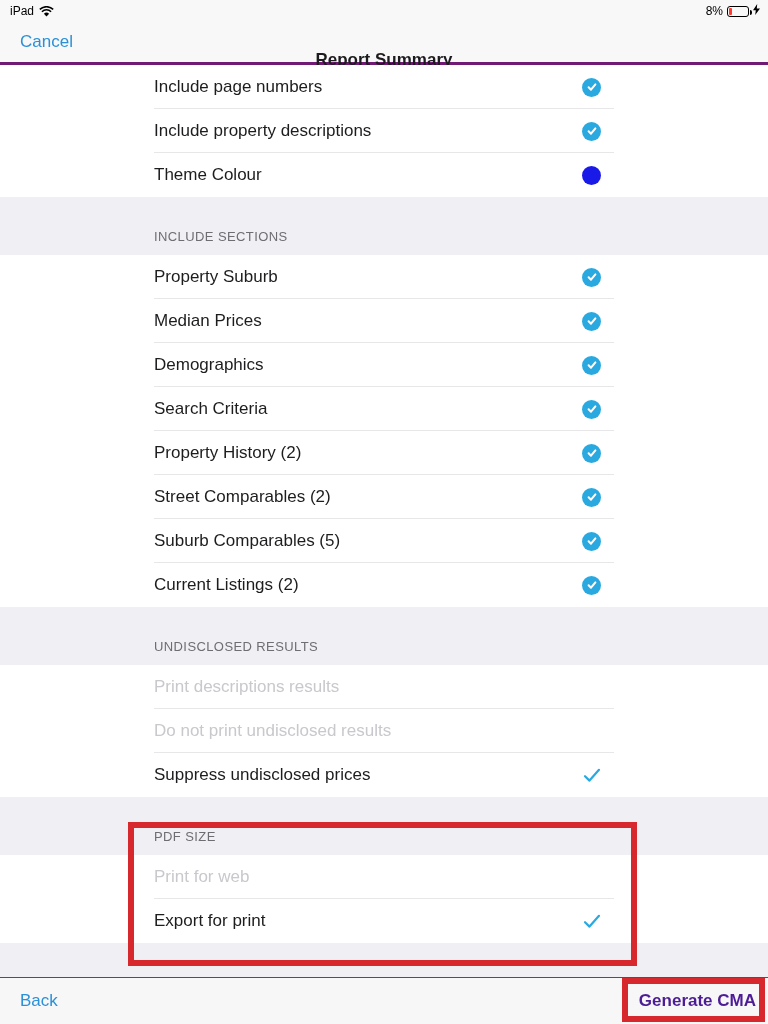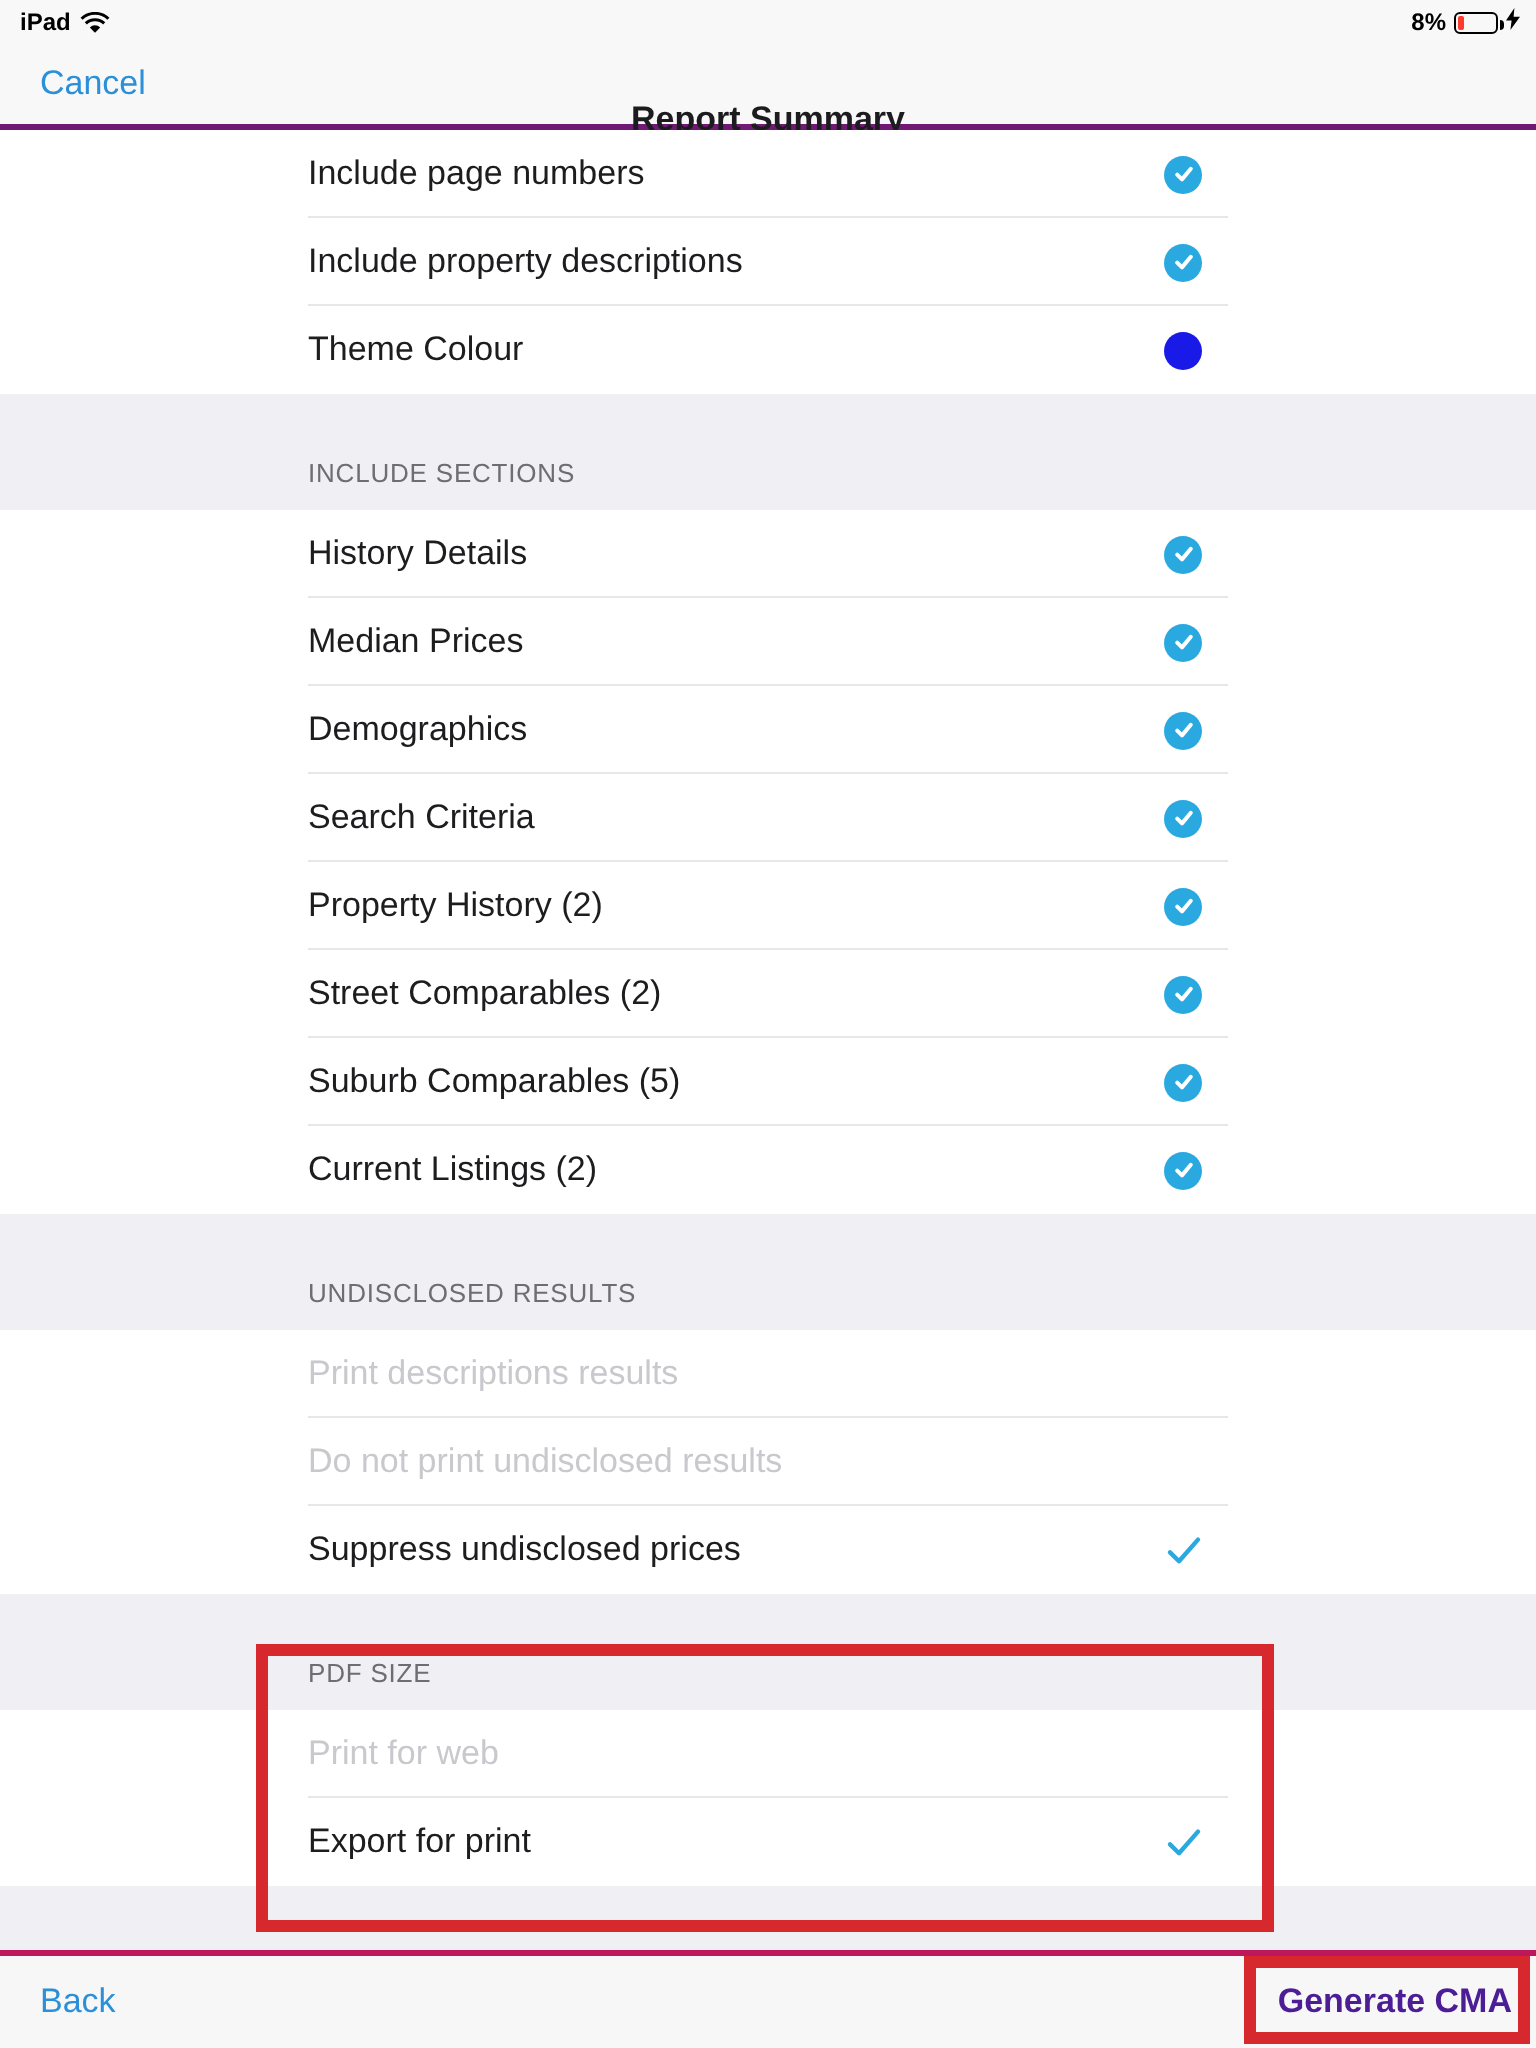--- a/index.html
+++ b/index.html
@@ -14,21 +14,21 @@
     margin:0 auto;
     background:#fff;
     overflow:hidden;
   }
 
   
   .status-bar{
     height:22px;
     background:#f8f8f8;
     display:flex;align-items:center;
-    font-size:12px;font-weight:bold;color:#000;
+    font-size:12px;font-weight:normal;color:#000;
     position:relative;
   }
   .sb-left{position:absolute;left:10px;display:flex;align-items:center;gap:5px;}
   .sb-center{position:absolute;left:0;right:0;text-align:center;}
   .sb-right{position:absolute;right:8px;display:flex;align-items:center;gap:4px;}
   .wifi-svg{display:block;margin-top:1px;}
   .battery{
     position:relative;width:22px;height:11px;
     border:1px solid #000;border-radius:3px;
     box-sizing:border-box;
@@ -101,21 +101,21 @@
   .theme-dot{
     width:19px;height:19px;border-radius:50%;
     background:#1a1ae8;
   }
 
   
   .toolbar{
     position:absolute;left:0;right:0;bottom:0;
     height:46px;
     background:#f7f7f8;
-    border-top:3px solid #be185d;
+    border-top:1px solid #be185d;
     box-sizing:content-box;
     display:flex;align-items:center;justify-content:space-between;
     padding:0 12px 0 20px;
   }
   .toolbar button{
     background:none;border:none;padding:0;
     font-family:inherit;font-size:17px;cursor:pointer;
   }
   .btn-back{color:#2b90d8;}
   .btn-generate{color:#4c1d95;font-weight:bold;}
@@ -188,21 +188,21 @@
       <span class="acc theme-dot"></span>
     </div>
   </div>
 
   <div class="section-band">
     <span class="band-label">INCLUDE SECTIONS</span>
   </div>
 
   <div class="group">
     <div class="row">
-      <span class="row-label">History Details</span>
+      <span class="row-label">Property Suburb</span>
       <span class="acc check-circle">
         <svg width="12" height="12" viewBox="0 0 12 12">
             <path d="M2.6 6.3 L5 8.7 L9.4 3.4" fill="none" stroke="#fff" stroke-width="2" stroke-linecap="round" stroke-linejoin="round"></path>
           </svg>
       </span>
     </div>
     <div class="row">
       <span class="row-label">Median Prices</span>
       <span class="acc check-circle">
         <svg width="12" height="12" viewBox="0 0 12 12">

